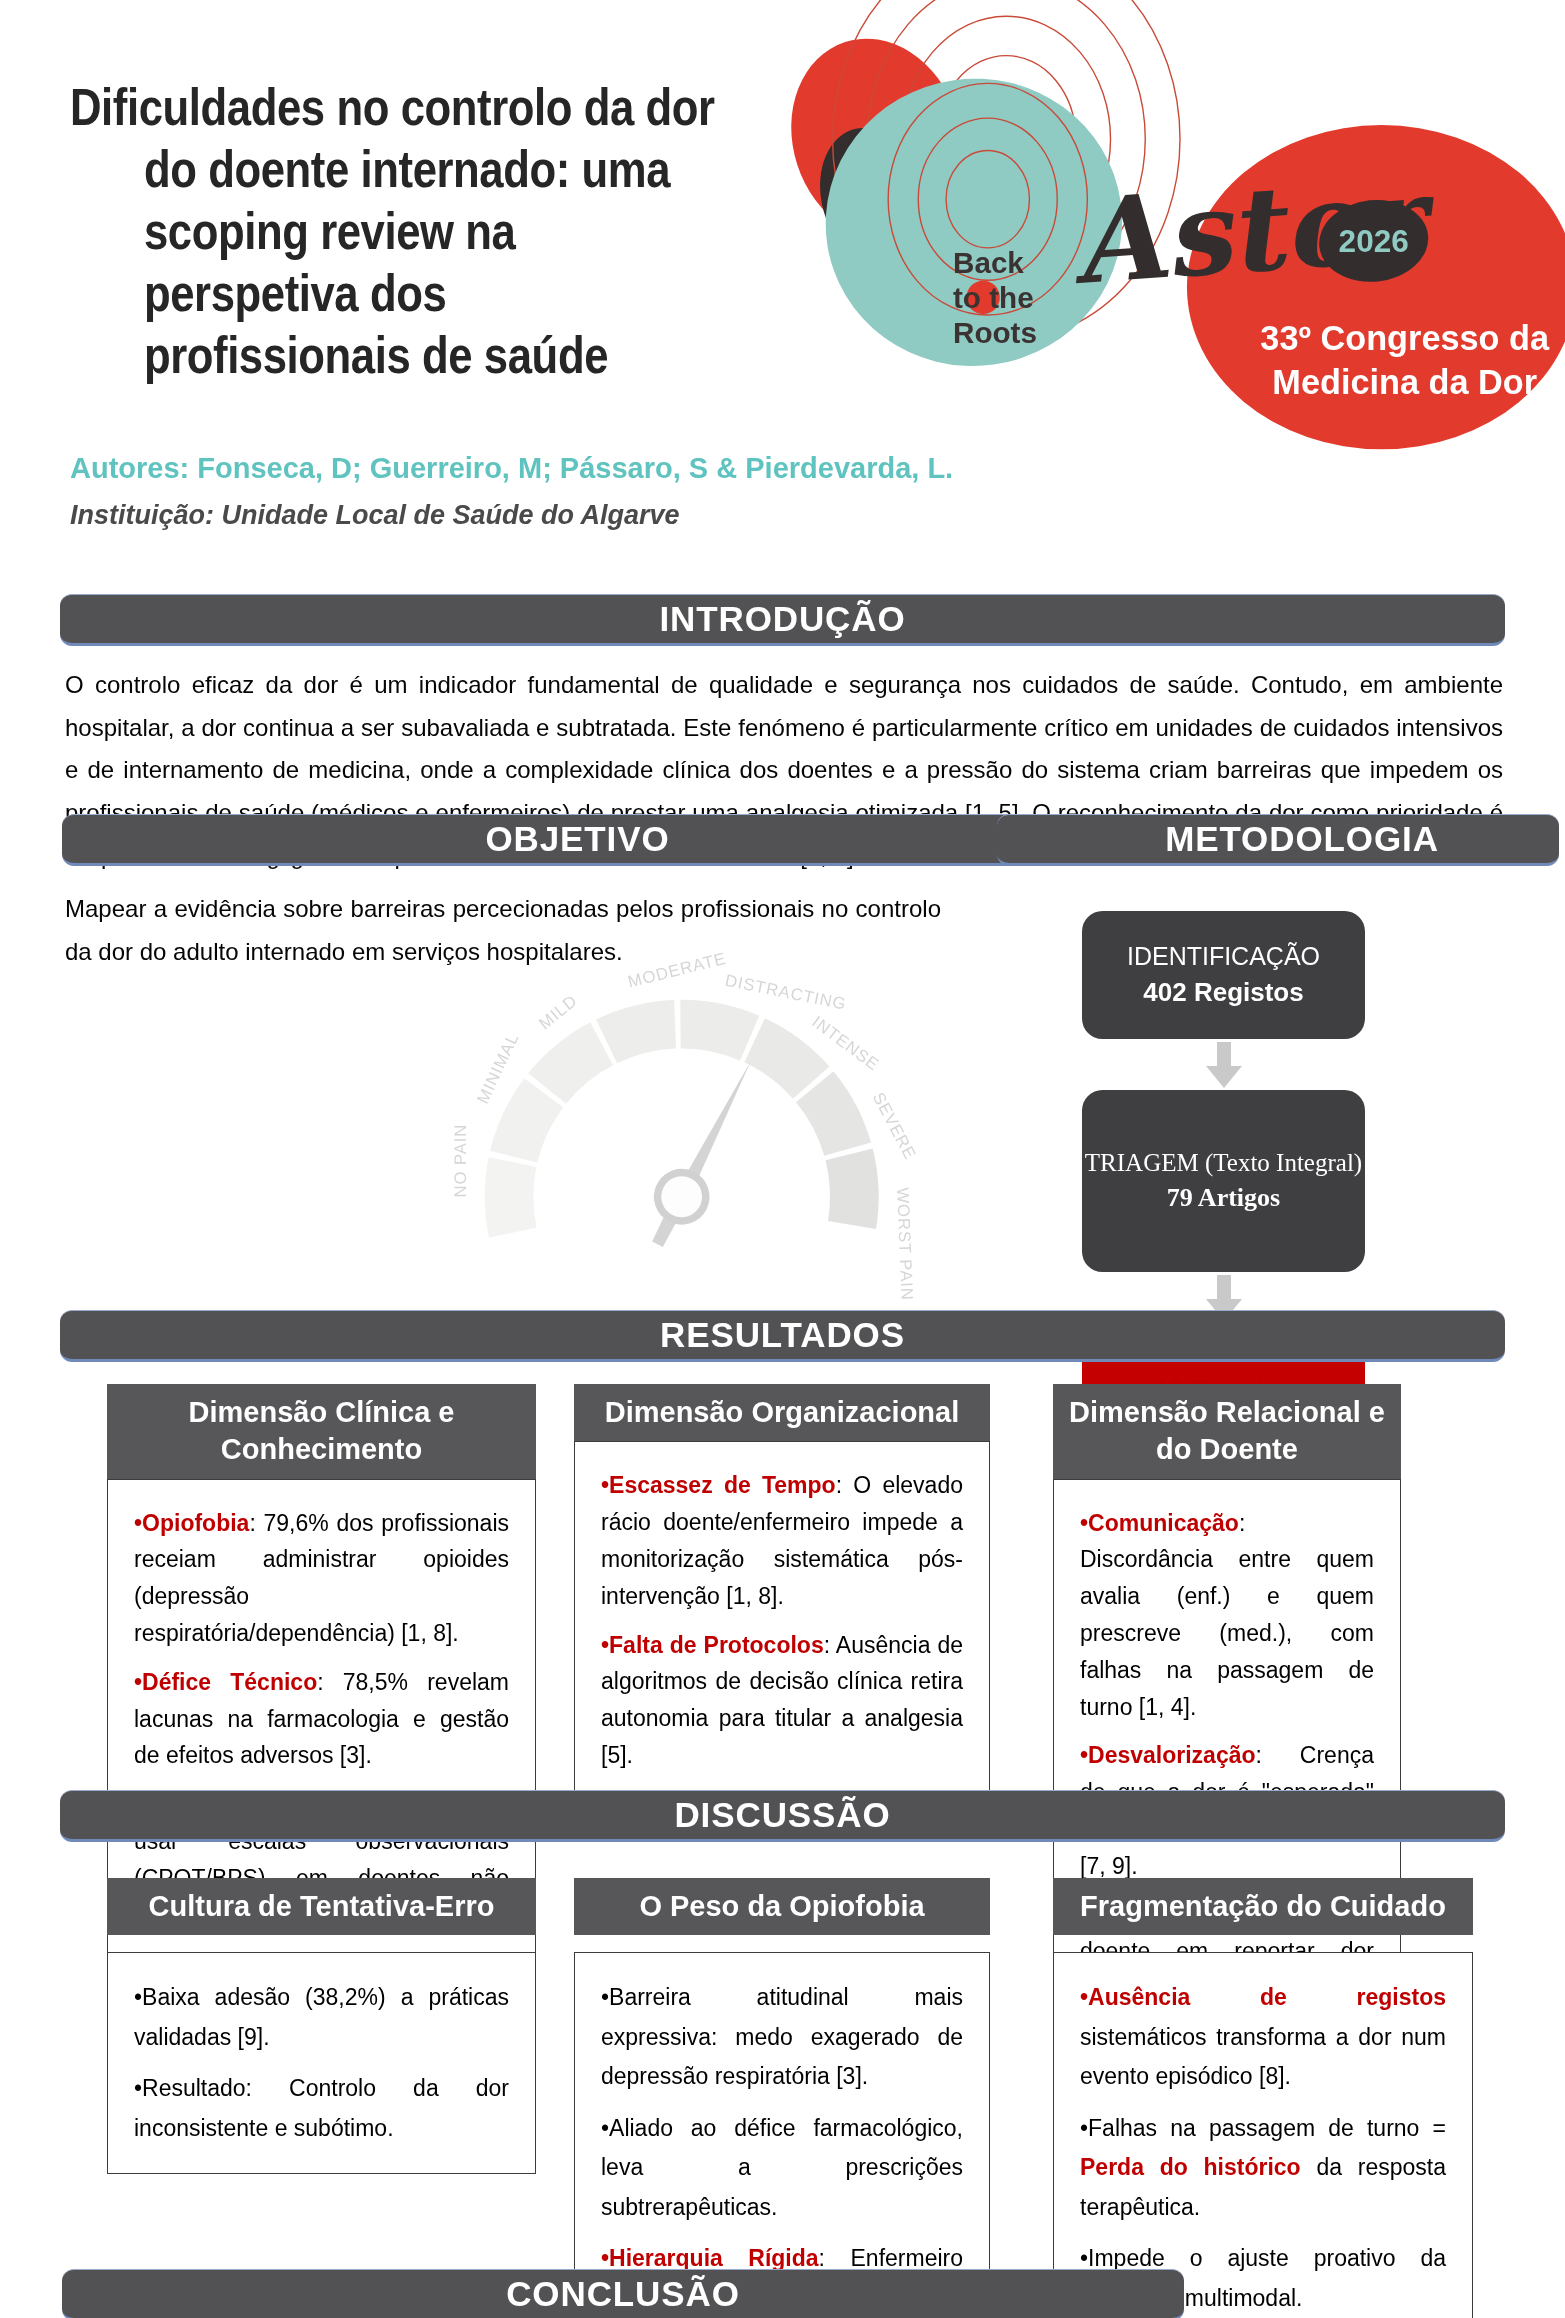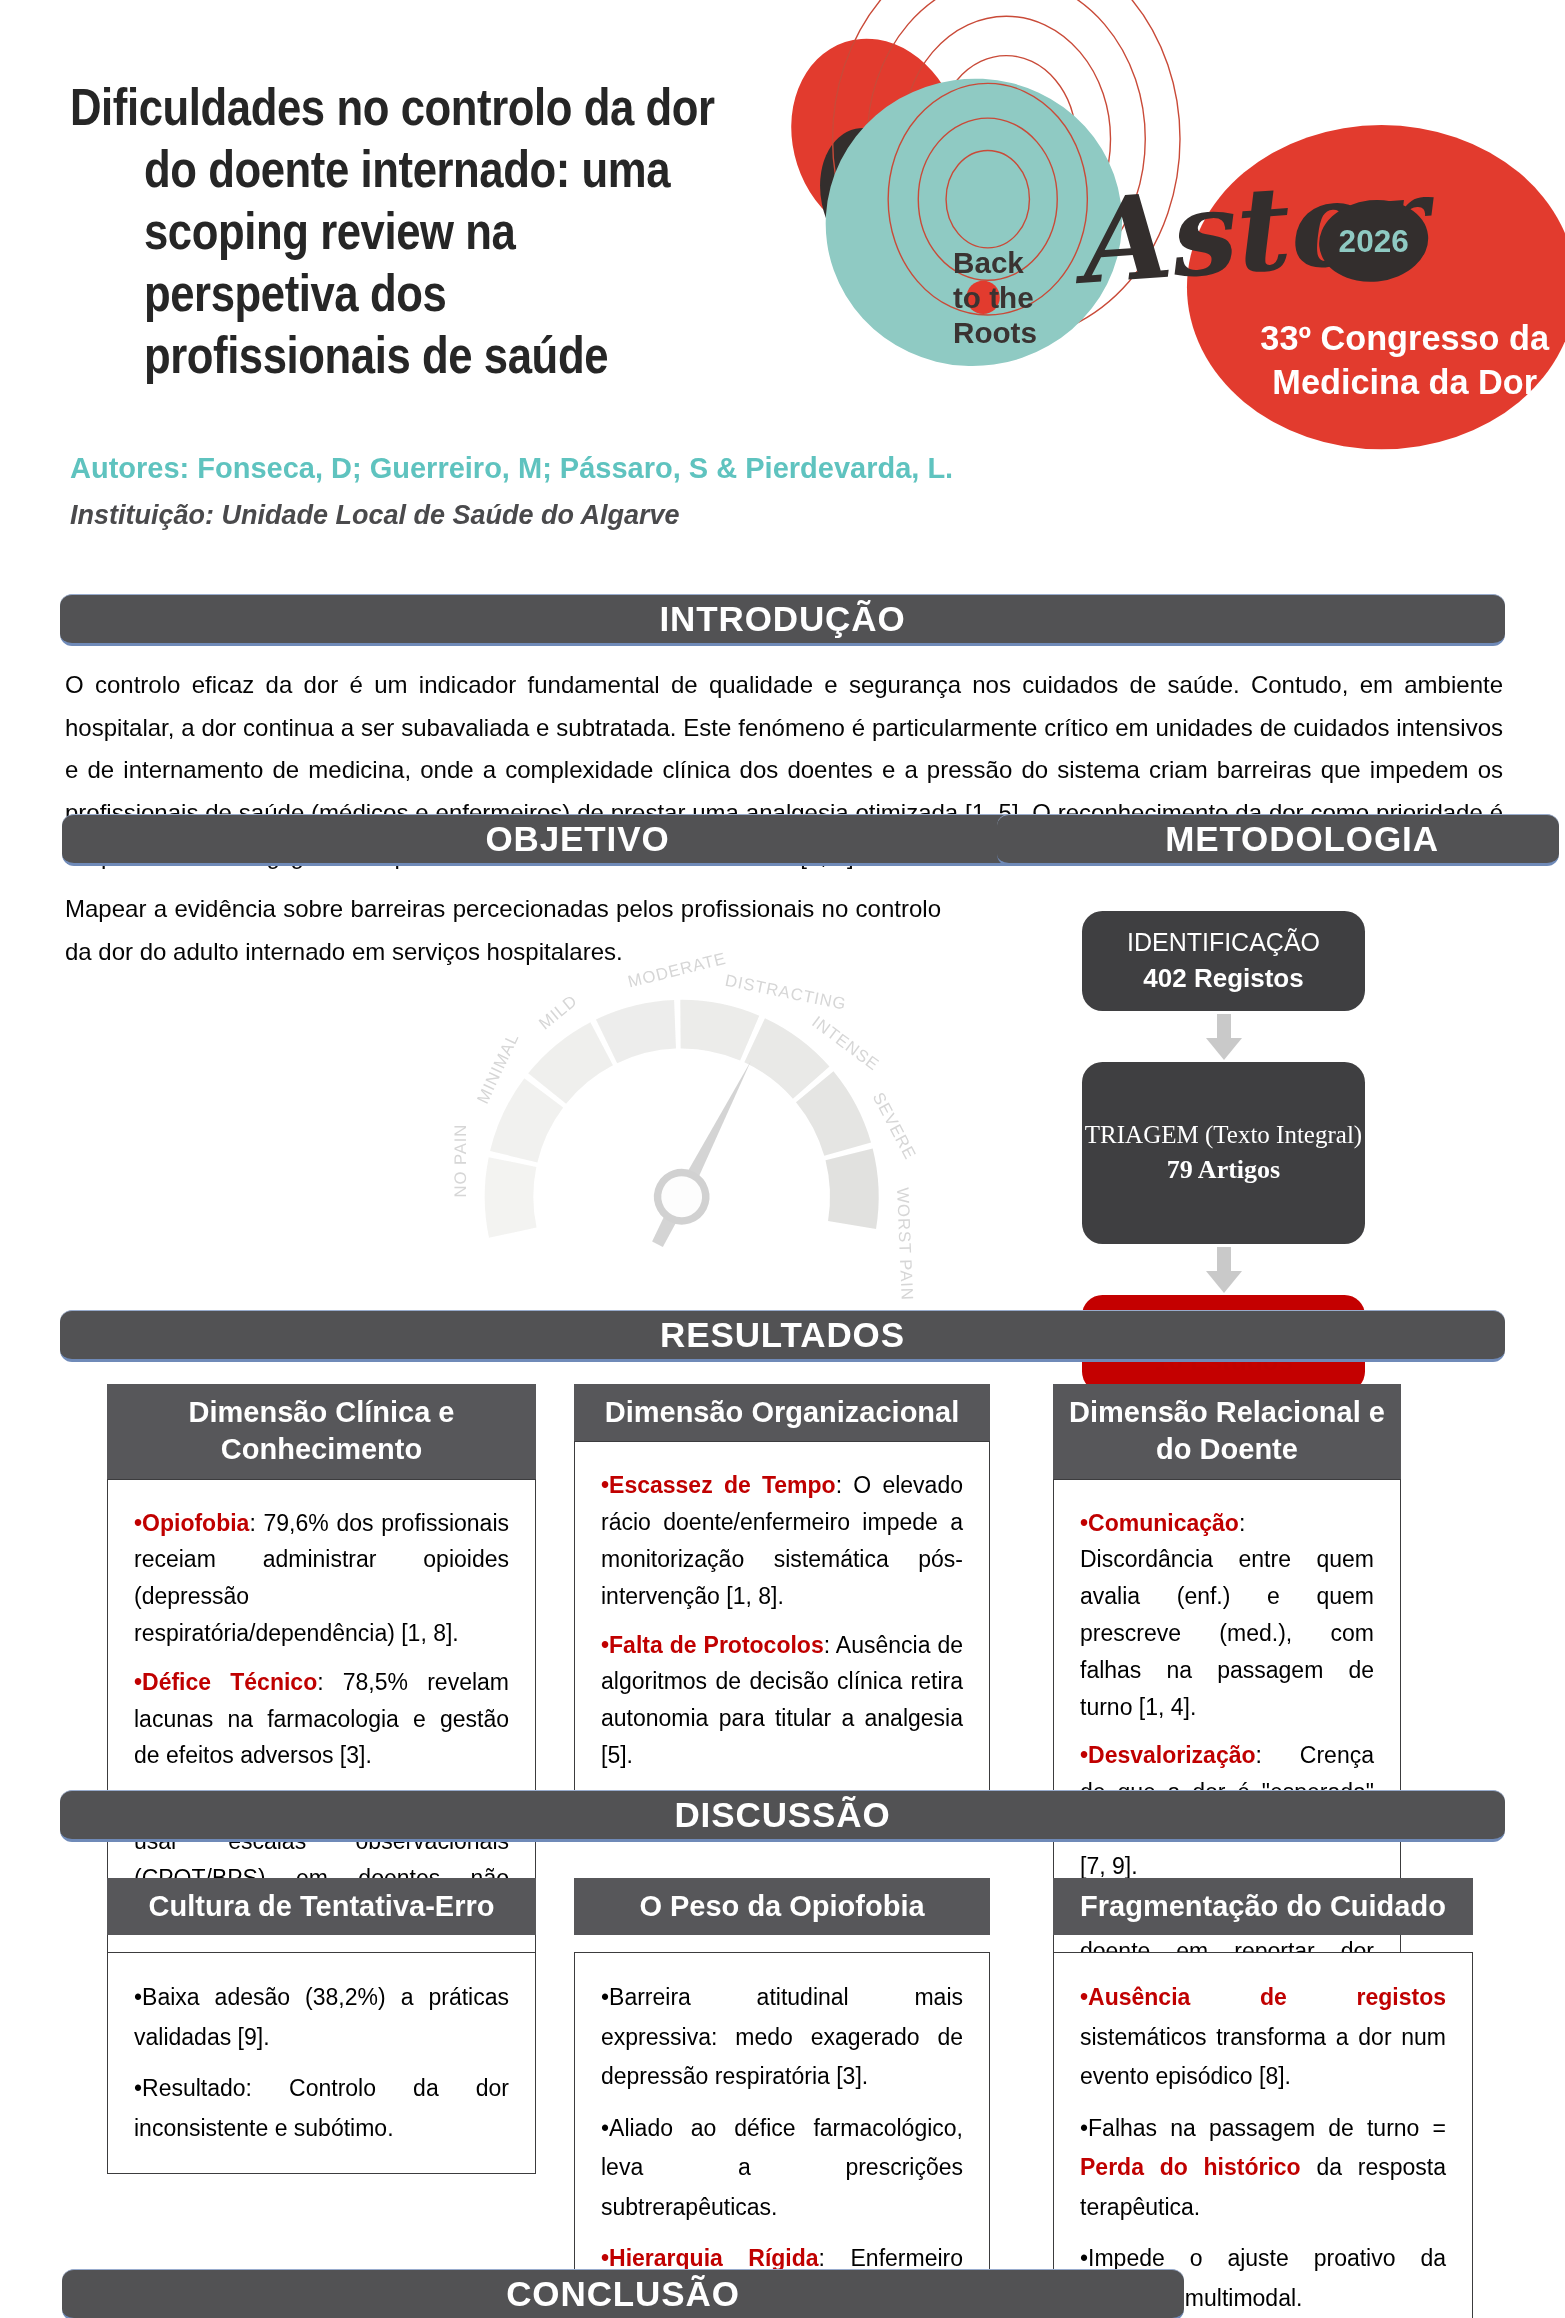--- a/index.html
+++ b/index.html
@@ -35,21 +35,21 @@
   #objetivo-text{left:65px;top:888px;width:876px;}
 
   
   .flow{position:absolute;left:1082px;top:911px;width:283px;display:flex;flex-direction:column;align-items:center;}
   .flow-box{width:100%;border-radius:20.4px;color:#fff;display:flex;flex-direction:column;
     align-items:center;justify-content:center;text-align:center;box-sizing:border-box;}
   .flow-box.dark{background:#3f3f41;}
   .flow-box.red{background:#c40000;}
   .flow-box .fb-label{font-size:25px;}
   .flow-box .fb-value{font-size:26px;font-weight:bold;margin-top:6.5px;}
-  .flow-box.h1{height:100px;}
+  .flow-box.h1{height:128px;}
   .flow-box.h2{height:182px;font-family:Liberation Serif, serif;}
   .flow-box.h3{height:97px;}
   .flow-arrow{height:51px;display:flex;flex-direction:column;align-items:center;justify-content:center;}
   .flow-arrow .shaft{width:14px;height:24px;background:#c9c9c9;}
   .flow-arrow .head{width:0;height:0;border-left:18.5px solid transparent;
     border-right:18.5px solid transparent;border-top:22px solid #c9c9c9;}
 
   
   .col{position:absolute;display:flex;flex-direction:column;}
   .col-header{background:#57575a;color:#fff;font-weight:bold;font-size:29px;

